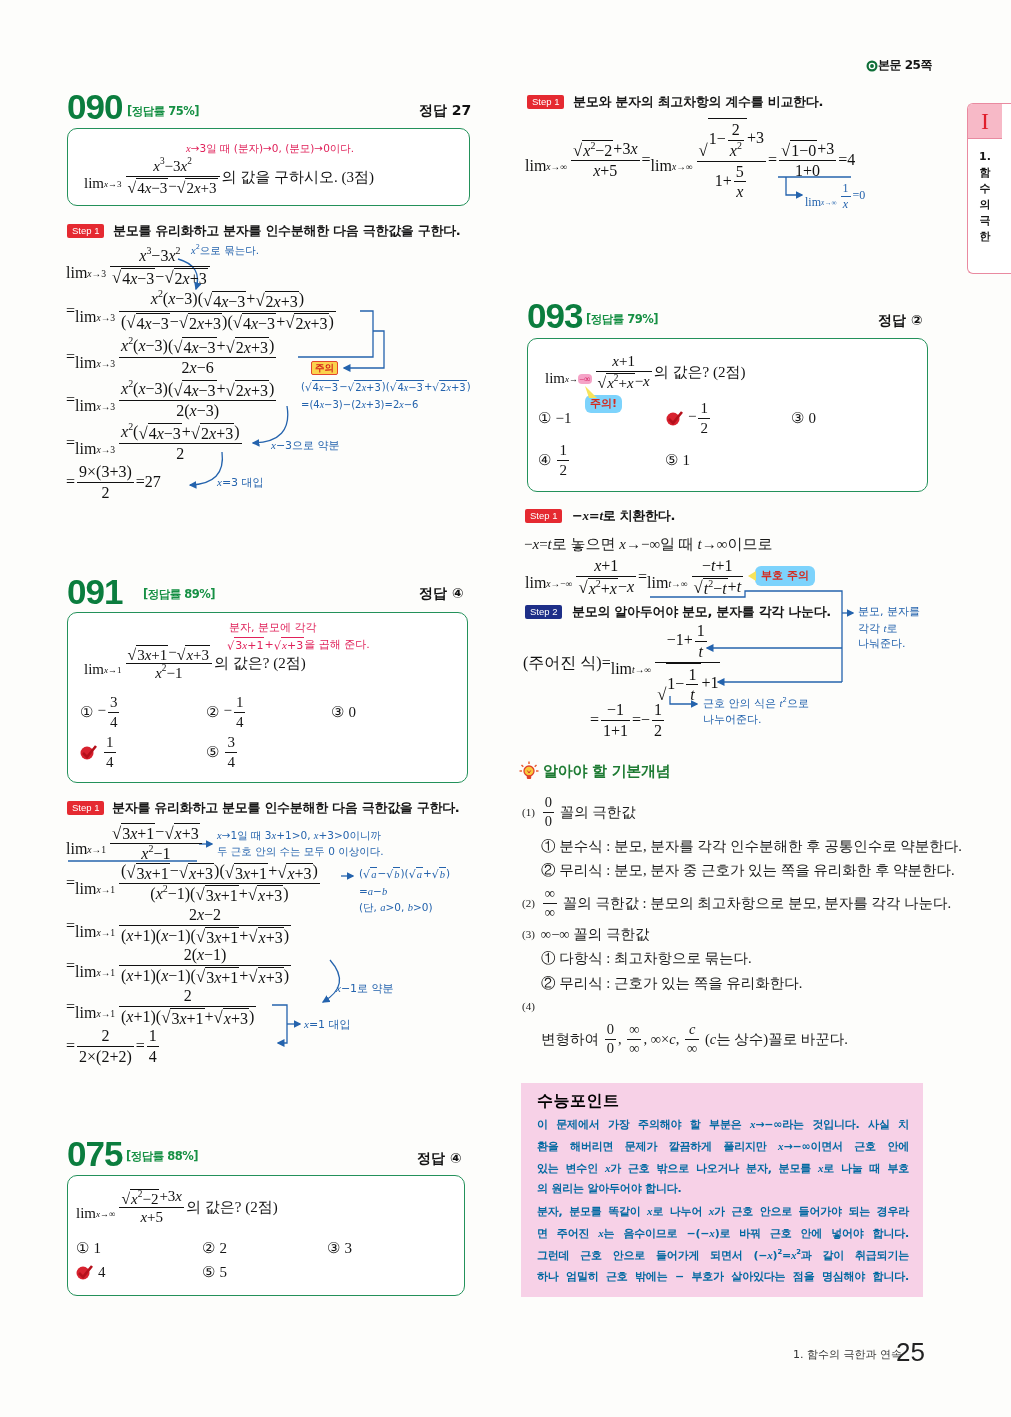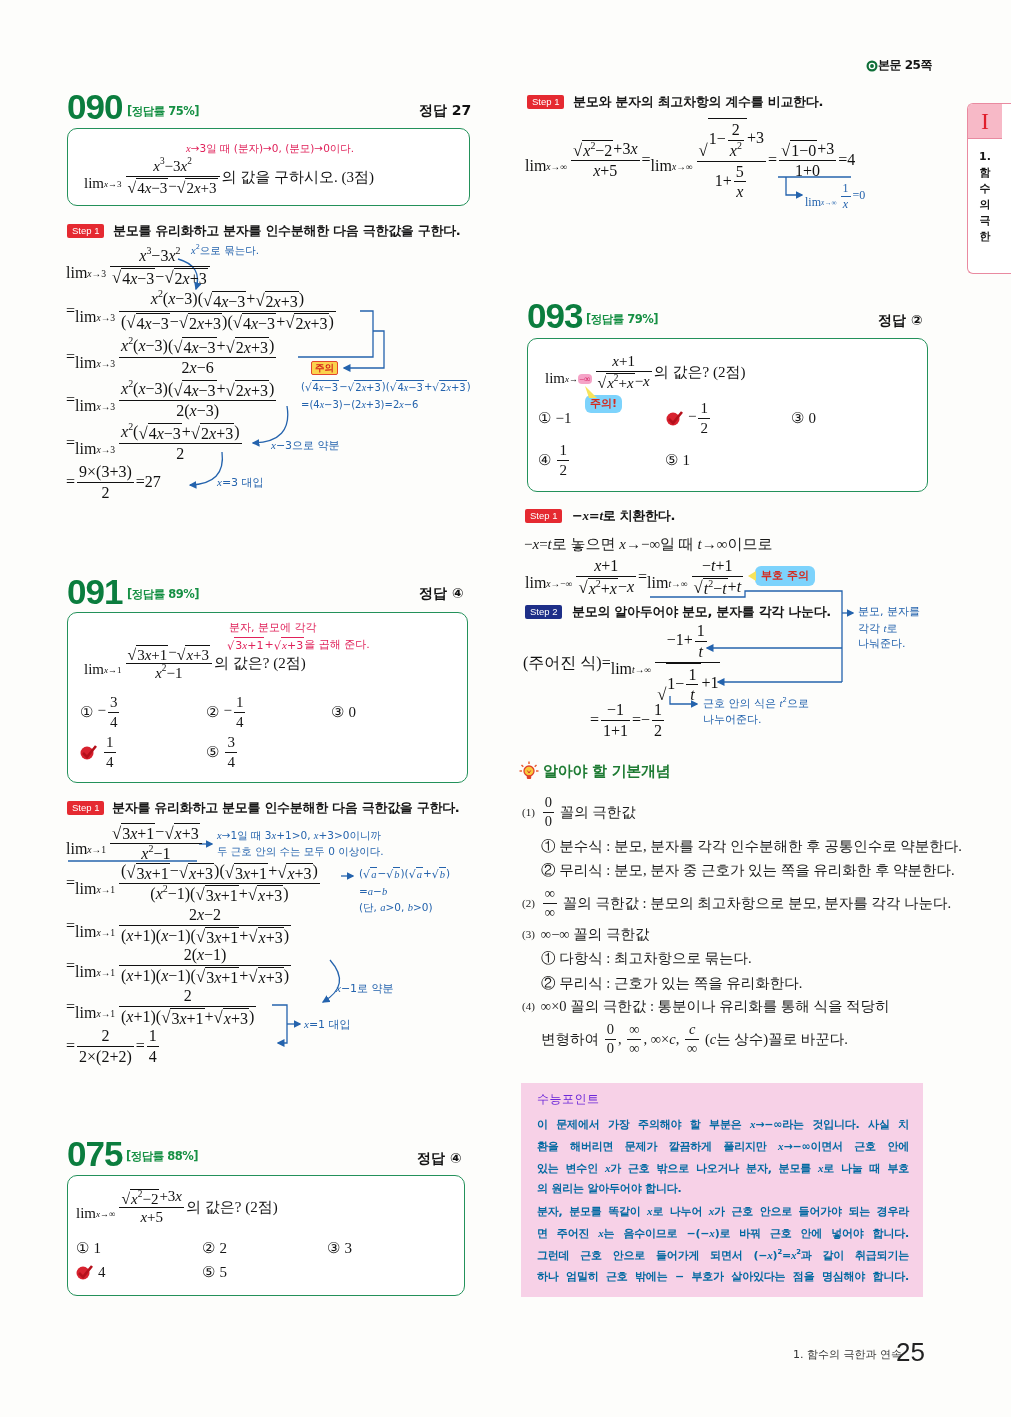--- a/index.html
+++ b/index.html
@@ -183,21 +183,21 @@
       <span class="rad">4<i>x</i>−3</span>
     </span>+<span class="sqrt">
       <span class="rs">√</span>
       <span class="rad">2<i>x</i>+3</span>
     </span>)</div>
 <div class="note blue" style="left:301px;top:398px;font-size:10px">=(4<i>x</i>−3)−(2<i>x</i>+3)=2<i>x</i>−6</div>
 <div class="note blue" style="left:271px;top:438px;font-size:11px"><i>x</i>−3으로 약분</div>
 <div class="note blue" style="left:217px;top:475px;font-size:11px"><i>x</i>=3 대입</div>
 
 <div class="pnum" style="left:67px;top:574px">091</div>
-<div class="prate" style="left:127px;top:587px">[정답률 89%]</div>
+<div class="prate" style="left:143px;top:587px">[정답률 89%]</div>
 <div class="pans" style="left:419px;top:585px">정답 ④</div>
 <div class="qbox" style="left:67px;top:612px;width:401px;height:171px"></div>
 <div class="note red" style="left:229px;top:621px;font-size:11px">분자, 분모에 각각</div>
 <div class="note red" style="left:227px;top:637px;font-size:11px"><span class="sqrt">
       <span class="rs">√</span>
       <span class="rad">3<i>x</i>+1</span>
     </span>+<span class="sqrt">
       <span class="rs">√</span>
       <span class="rad"><i>x</i>+3</span>
     </span>을 곱해 준다.</div>
@@ -474,26 +474,26 @@
 <div class="crow" style="left:541px;top:856px">② 무리식 : 분모, 분자 중 근호가 있는 쪽을 유리화한 후 약분한다.</div>
 <div class="crow" style="left:522px;top:887px;height:32px">
   <span class="cmk">(2)</span><span style="display:flex;align-items:center"><span class="frac"><span class="num">∞</span><span class="den">∞</span></span> 꼴의 극한값 : 분모의 최고차항으로 분모, 분자를 각각 나눈다.</span>
 </div>
 <div class="crow" style="left:522px;top:920px">
   <span class="cmk">(3)</span><span>∞−∞ 꼴의 극한값</span>
 </div>
 <div class="crow" style="left:541px;top:944px">① 다항식 : 최고차항으로 묶는다.</div>
 <div class="crow" style="left:541px;top:969px">② 무리식 : 근호가 있는 쪽을 유리화한다.</div>
 <div class="crow" style="left:522px;top:992px">
-  <span class="cmk">(4)</span><span>∞×0 꼴의 극한값 : 통분이나 유리화를 통해 식을 적당히</span>
+  <span class="cmk">(4)</span>
 </div>
 <div class="crow" style="left:541px;top:1022px;height:34px">변형하여 <span class="frac"><span class="num">0</span><span class="den">0</span></span>, <span class="frac"><span class="num">∞</span><span class="den">∞</span></span>, ∞×<i>c</i>, <span class="frac"><span class="num"><i>c</i></span><span class="den">∞</span></span> (<i>c</i>는 상수)꼴로 바꾼다.</div>
 
 <div class="pink"></div>
-<div class="abs" style="left:537px;top:1091px;font-size:12px;font-weight:normal;color:#6d28d9;letter-spacing:0.5px">수능포인트</div>
+<div class="abs" style="left:537px;top:1091px;font-size:16px;font-weight:bold;color:#000000;letter-spacing:0.5px">수능포인트</div>
 <div class="pline" style="top:1113px">이 문제에서 가장 주의해야 할 부분은 <i>x</i>→−∞라는 것입니다. 사실 치</div>
 <div class="pline" style="top:1135px">환을 해버리면 문제가 깔끔하게 풀리지만 <i>x</i>→−∞이면서 근호 안에</div>
 <div class="pline" style="top:1157px">있는 변수인 <i>x</i>가 근호 밖으로 나오거나 분자, 분모를 <i>x</i>로 나눌 때 부호</div>
 <div class="pline left" style="top:1178px">의 원리는 알아두어야 합니다.</div>
 <div class="pline" style="top:1200px">분자, 분모를 똑같이 <i>x</i>로 나누어 <i>x</i>가 근호 안으로 들어가야 되는 경우라</div>
 <div class="pline" style="top:1222px">면 주어진 <i>x</i>는 음수이므로 −(−<i>x</i>)로 바꿔 근호 안에 넣어야 합니다.</div>
 <div class="pline" style="top:1244px">그런데 근호 안으로 들어가게 되면서 (−<i>x</i>)<sup>2</sup>=<i>x</i><sup>2</sup>과 같이 취급되기는</div>
 <div class="pline" style="top:1266px">하나 엄밀히 근호 밖에는 − 부호가 살아있다는 점을 명심해야 합니다.</div>
 
 <div class="abs" style="left:793px;top:1347px;font-size:11px;color:#333;white-space:pre">1. 함수의 극한과 연속</div>

